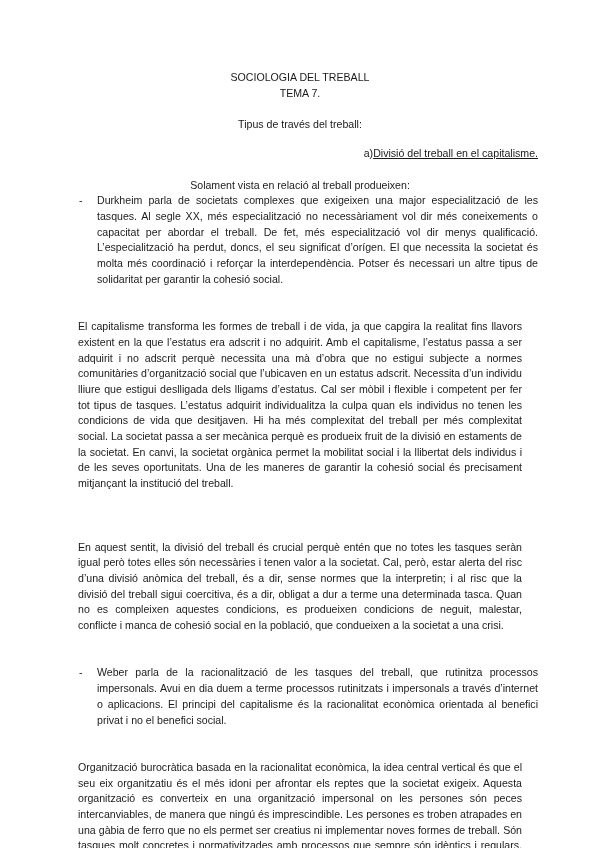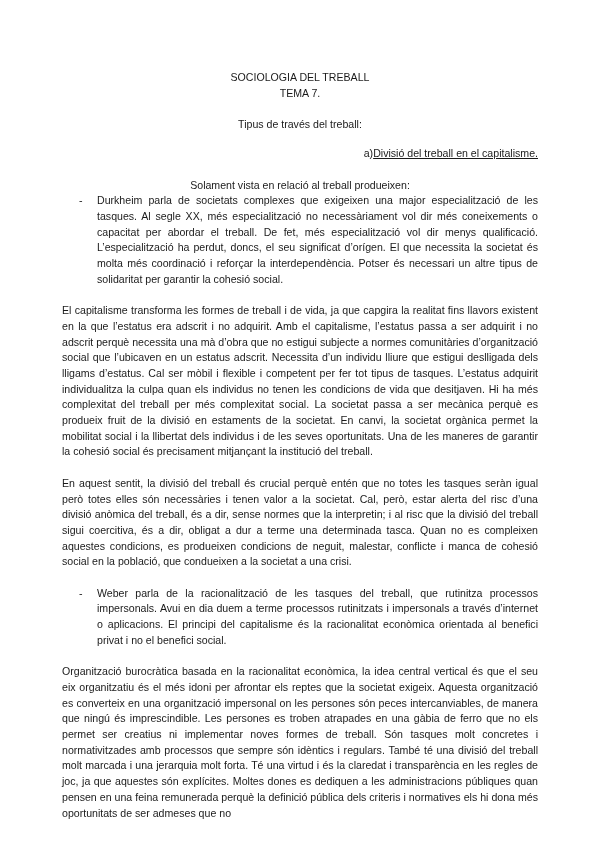--- a/index.html
+++ b/index.html
@@ -2,21 +2,21 @@
 <html><head>
 <meta charset="utf-8">
 <style>
   html, body { margin:0; padding:0; background:#ffffff; }
   body { width:600px; height:848px; overflow:hidden; position:relative; }
   .page {
     position:absolute; left:62px; top:70px; width:476px;
     font-family:"Liberation Sans", sans-serif;
     font-size:10.6px; line-height:15.7px; color:#1a1a1a;
   }
-  .p { margin:0; text-align:justify; }
+  .p { margin:16px; text-align:justify; }
   .title { margin:0; text-align:center; }
   .gap { height:15.7px; }
   .gap-half { height:13px; }
   .sub { margin:0 0 16px 18px;text-align:right; }
   .sub .lbl { display:inline-block; width:17px; }
   .sub .u { text-decoration:underline; }
   .bullet { position:relative; margin:0; padding-left:35px; text-align:justify; }
   .bullet .dash { position:absolute; left:17px; top:0; }
 </style>
 </head>

